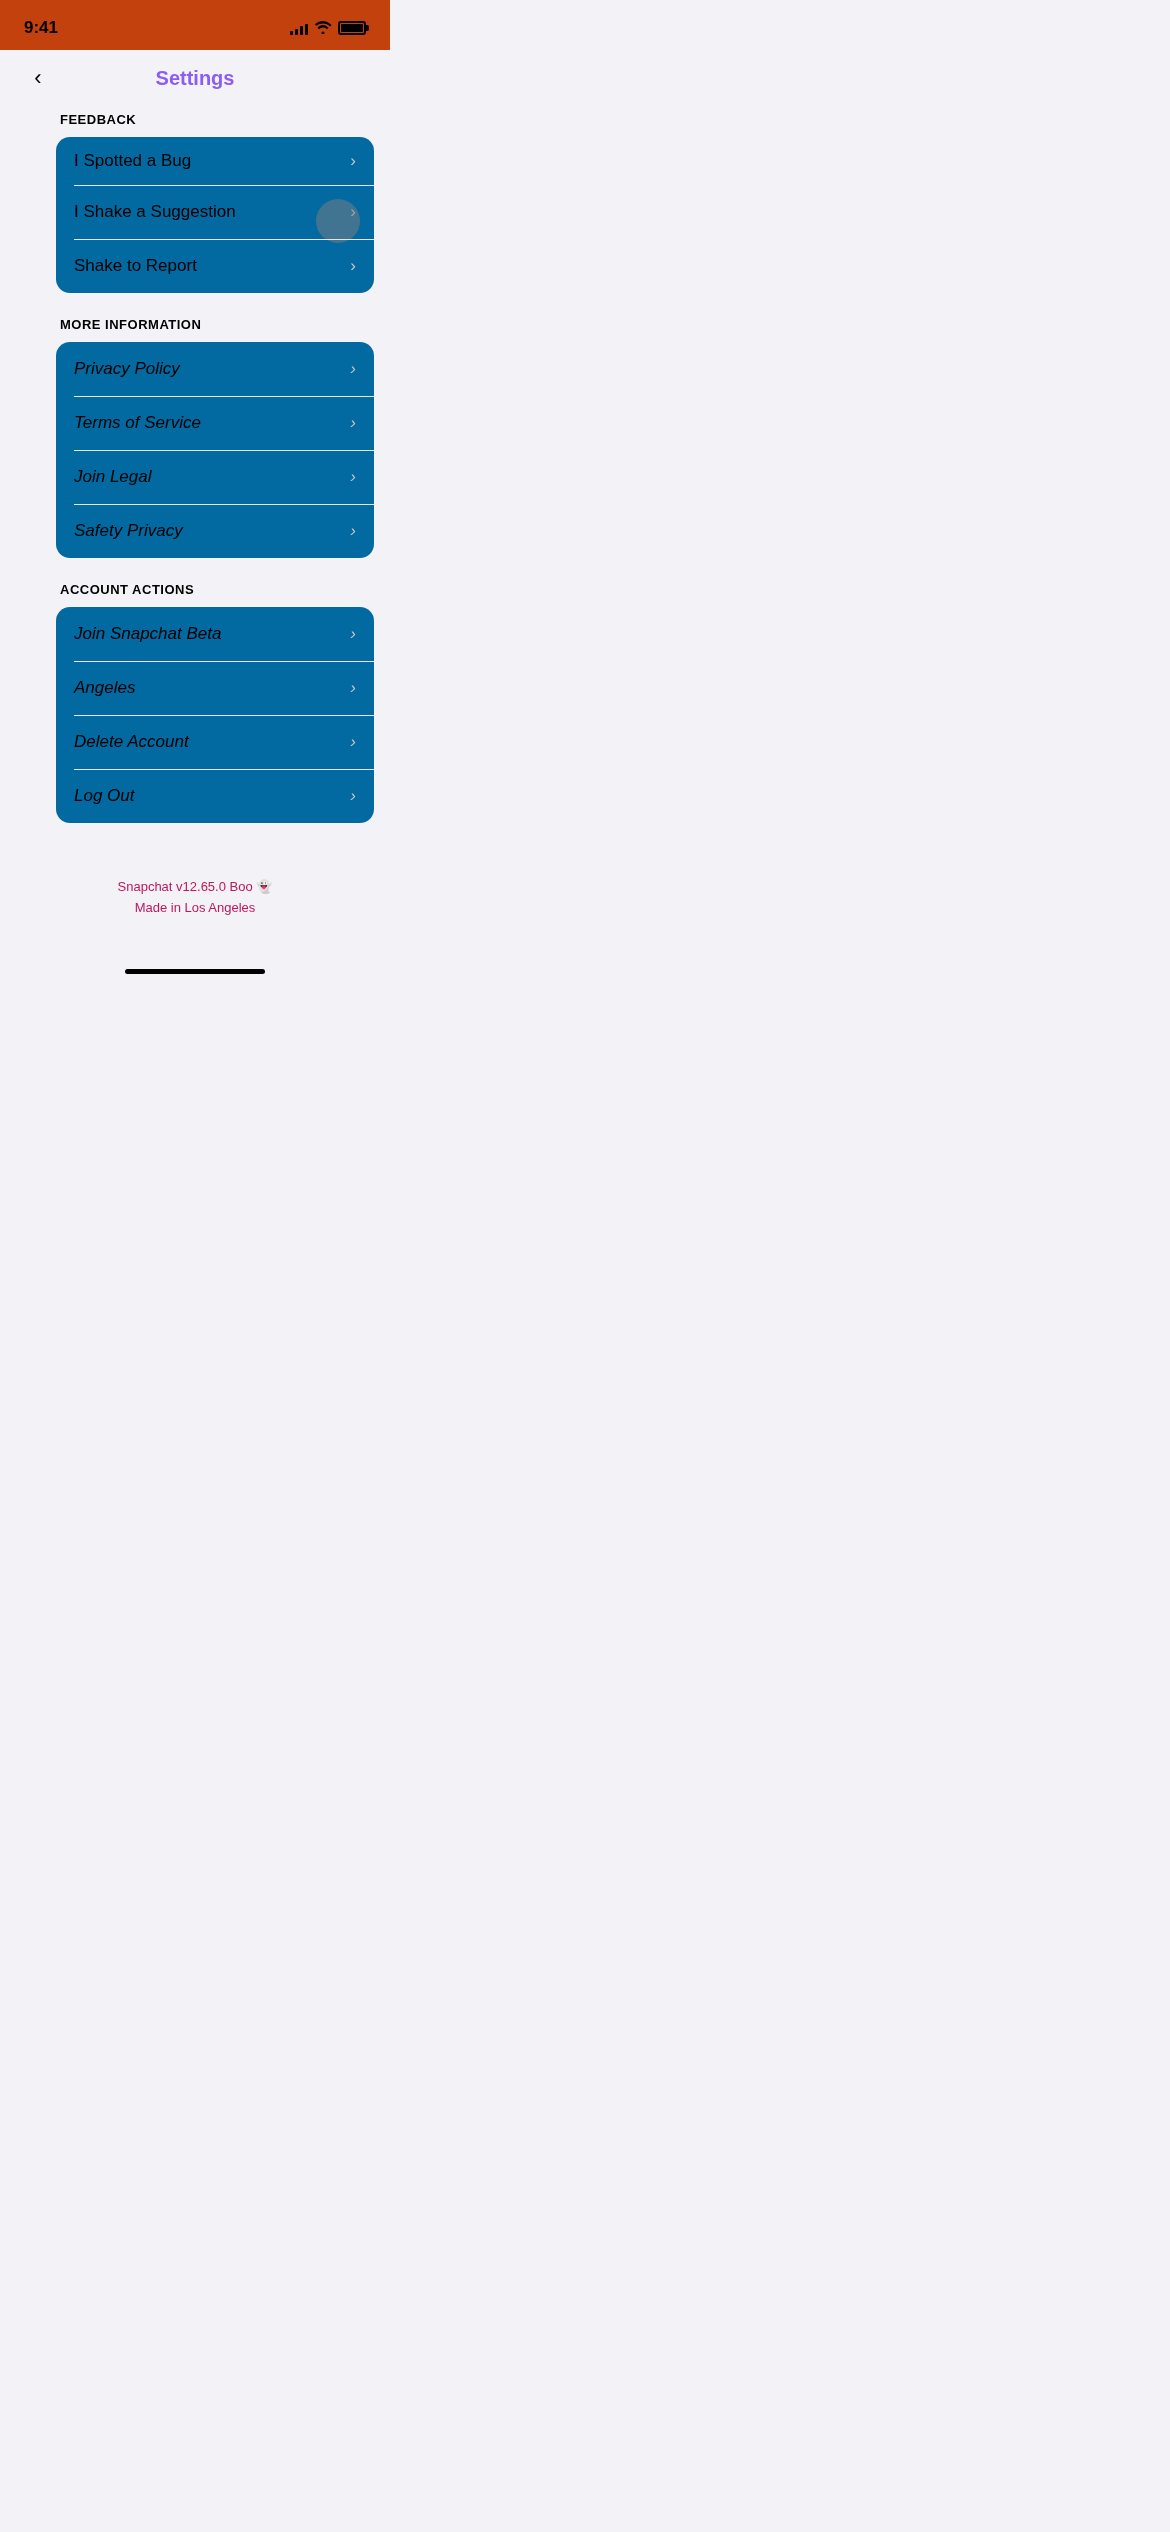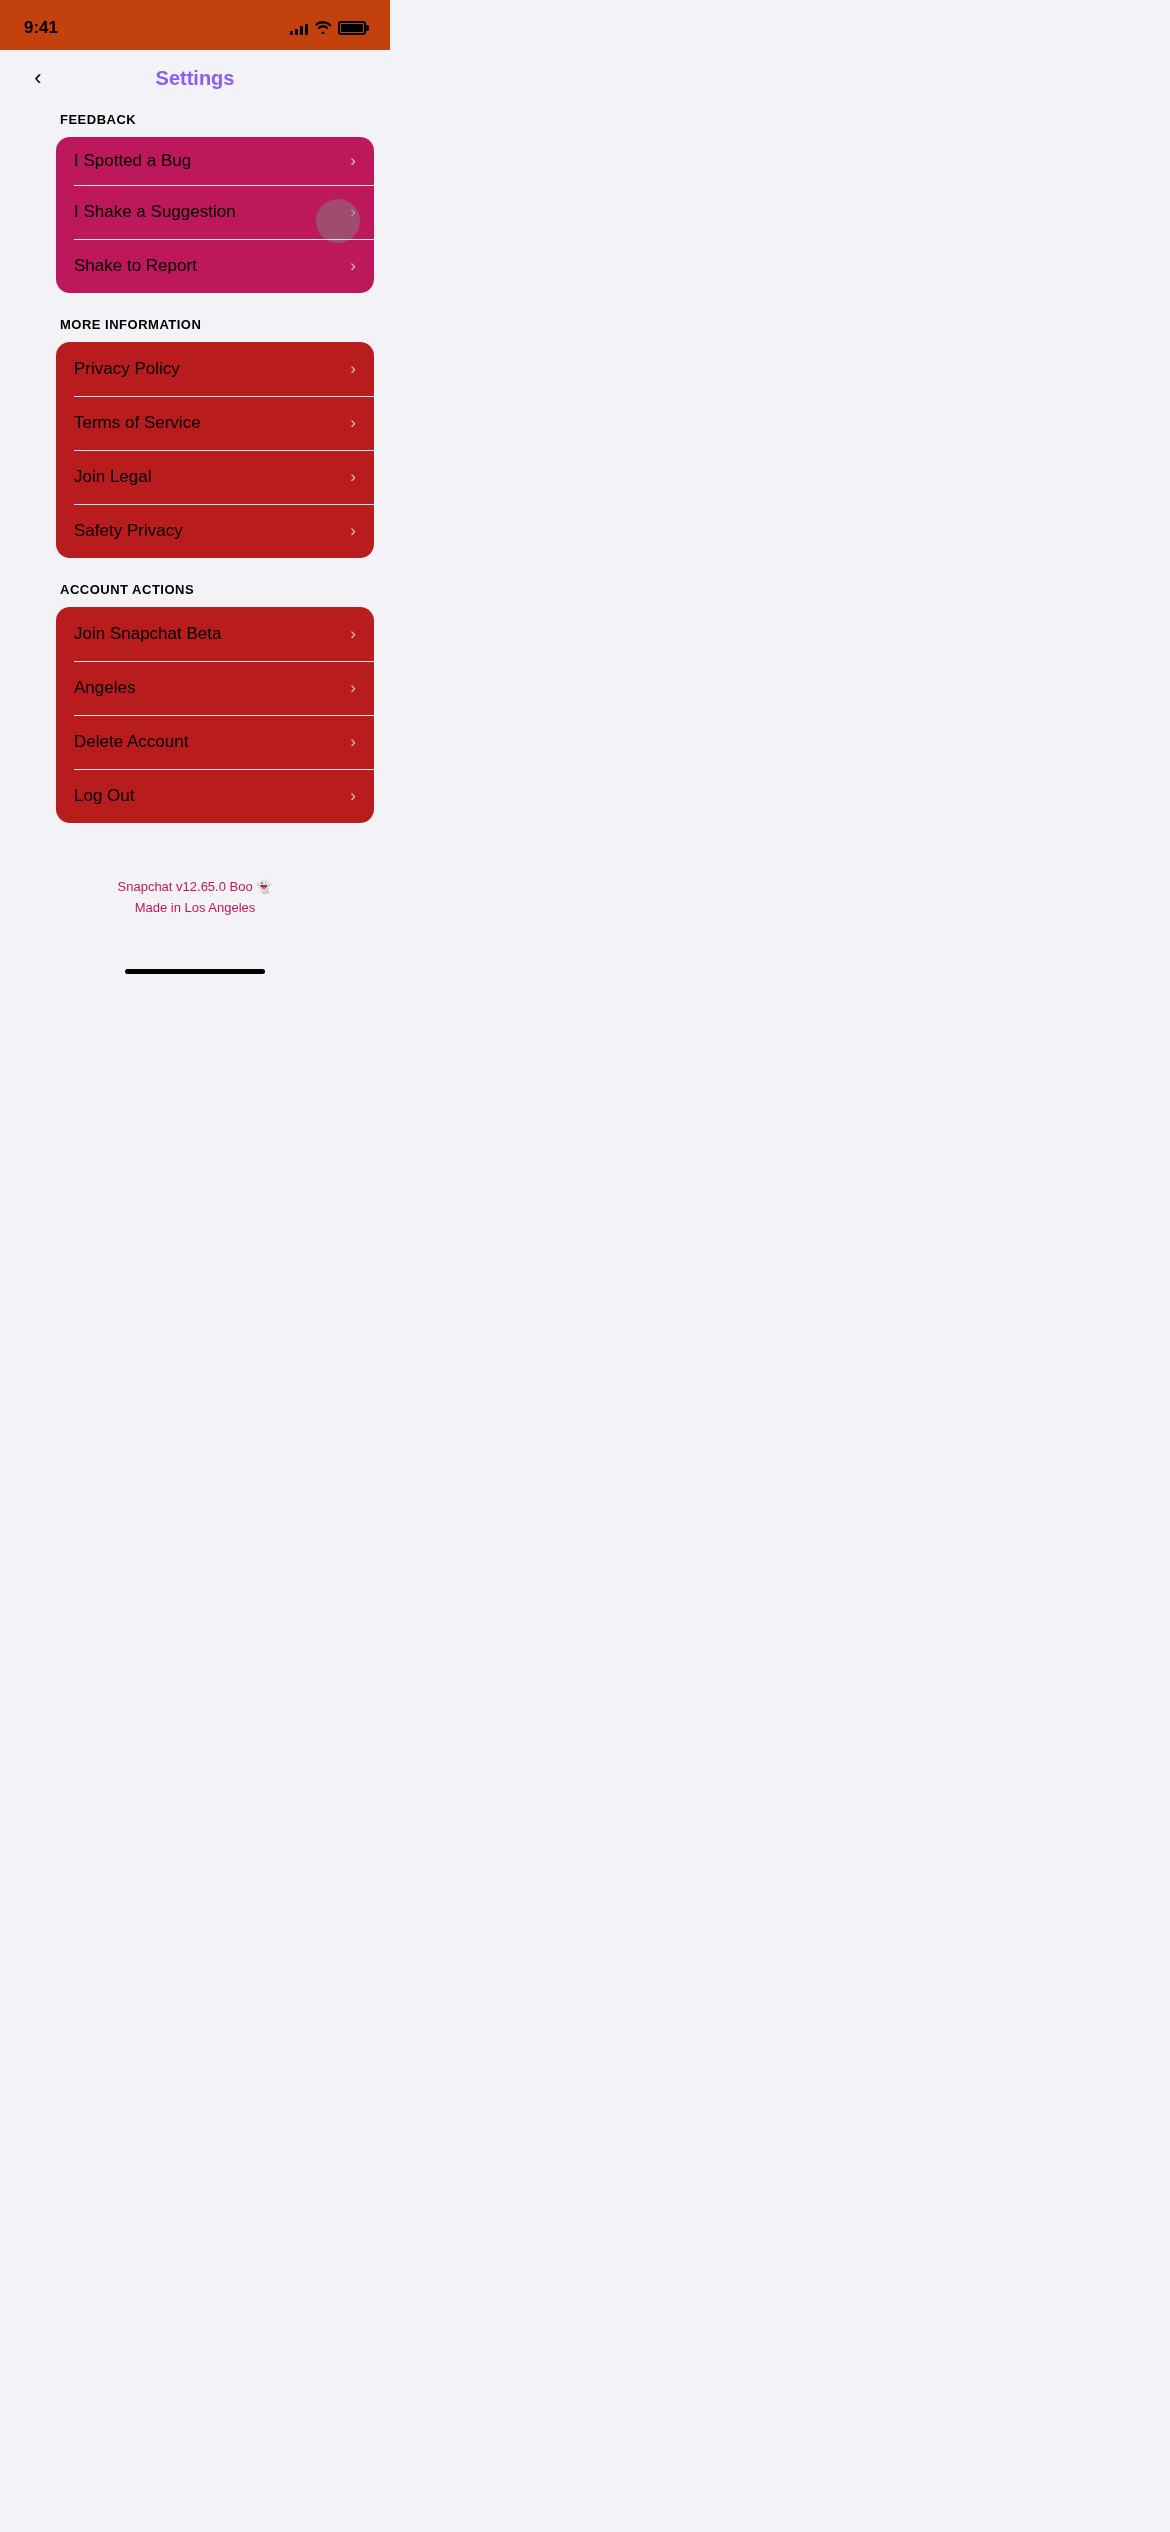--- a/index.html
+++ b/index.html
@@ -127,24 +127,25 @@
     .section-header {
       font-size: 13px;
       font-weight: 700;
       color: #000;
       text-transform: uppercase;
       padding: 0 20px 10px 20px;
       letter-spacing: 0.5px;
     }
 
     .menu-card {
-      background: #b91c1c;
+      background: #0369a1;
       border-radius: 14px;
       margin: 0 16px;
       overflow: hidden;
+      font-style: italic;
     }
 
     .menu-item {
       display: flex;
       align-items: center;
       justify-content: space-between;
       padding: 17px 18px;
       cursor: pointer;
       position: relative;
     }
@@ -166,21 +167,21 @@
     }
 
     .chevron-right {
       color: #c7c7cc;
       font-size: 17px;
       font-weight: 400;
     }
 
     
     .partial-item {
-      background: #be185d;
+      background: #0369a1;
       border-radius: 14px;
       margin: 0 16px;
       overflow: hidden;
     }
 
     
     .footer {
       text-align: center;
       padding: 30px 20px 40px 20px;
     }

